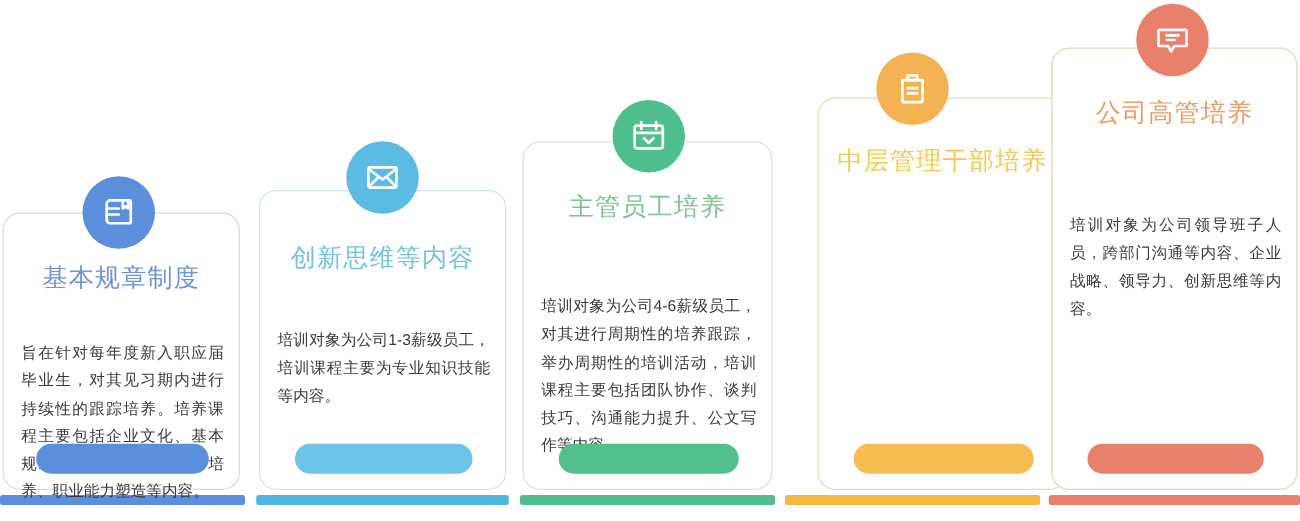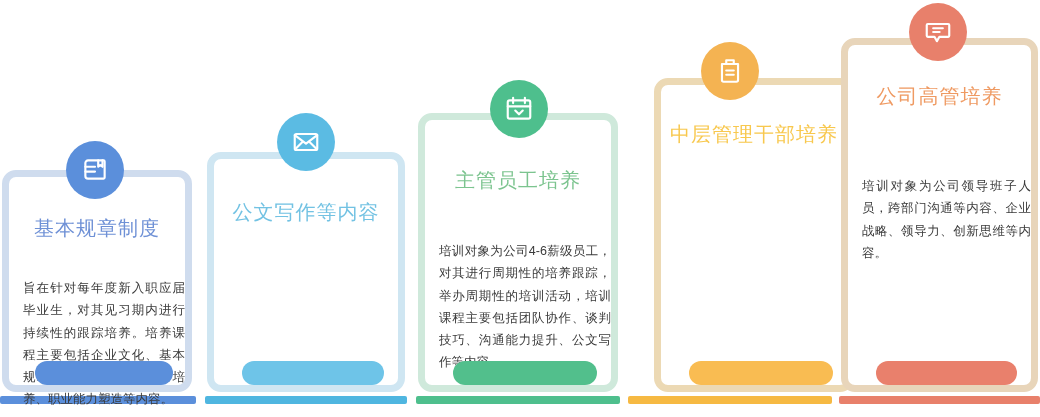--- a/index.html
+++ b/index.html
@@ -16,21 +16,21 @@
     font-family: "Liberation Sans", "DejaVu Sans", sans-serif;
   }
 
   
   .card {
     position: absolute;
     left: 0;
     box-sizing: border-box;
     background: #ffffff;
     border-radius: 14px;
-    border: 7px solid #ef4444;
+    border: 1px solid #ef4444;
     overflow: visible;
   }
 
   
   .icon-badge {
     position: absolute;
     width: 58px;
     height: 58px;
     border-radius: 50%;
     display: flex;
@@ -87,33 +87,34 @@
     </div>
     <div class="icon-badge" style="left: 66px; top: 141px; background: rgb(91, 143, 219);">
       <svg width="30" height="30" viewBox="0 0 28 28">
         <path fill="none" stroke="#ffffff" stroke-width="2" stroke-linecap="round" stroke-linejoin="round" d="M5 7.5a2.5 2.5 0 0 1 2.5-2.5H22a1 1 0 0 1 1 1v15a1 1 0 0 1-1 1H7.5A2.5 2.5 0 0 1 5 19.5z"></path>
         <path fill="none" stroke="#ffffff" stroke-width="2" stroke-linecap="round" stroke-linejoin="round" d="M5 11h9M5 15.5h9"></path>
         <path fill="none" stroke="#ffffff" stroke-width="2" stroke-linecap="round" stroke-linejoin="round" d="M17 5v6l2-1.6L21 11V5"></path>
       </svg>
     </div>
     <div class="base-bar" style="left: 205px; top: 396px; width: 202px; background: rgb(79, 182, 224);"></div>
     <div class="card" style="left: 207px; top: 152px; width: 198px; height: 240px; border-color: rgb(207, 230, 242);">
-      <div class="card-title" style="top: 40px; color: rgb(114, 194, 227);">公文写作等内容</div>
+      <div class="card-title" style="top: 40px; color: rgb(114, 194, 227);">创新思维等内容</div>
+      <div class="card-body-text" style="top: 108px; left: 14px; width: 170px;">培训对象为公司1-3薪级员工，培训课程主要为专业知识技能等内容。</div>
       <div class="pill" style="top: 202px; left: 28px; width: 142px; background: rgb(110, 196, 232);"></div>
     </div>
     <div class="icon-badge" style="left: 277px; top: 113px; background: rgb(91, 187, 227);">
       <svg width="30" height="30" viewBox="0 0 28 28">
         <rect fill="none" stroke="#ffffff" stroke-width="2" stroke-linecap="round" stroke-linejoin="round" x="3.5" y="6.5" width="21" height="15" rx="1.5"></rect>
         <path fill="none" stroke="#ffffff" stroke-width="2" stroke-linecap="round" stroke-linejoin="round" d="M3.5 7.5 14 15.5 24.5 7.5"></path>
         <path fill="none" stroke="#ffffff" stroke-width="2" stroke-linecap="round" stroke-linejoin="round" d="M3.9 20.8 10.7 14M24.1 20.8 17.3 14"></path>
       </svg>
     </div>
     <div class="base-bar" style="left: 416px; top: 396px; width: 204px; background: rgb(78, 191, 141);"></div>
     <div class="card" style="left: 418px; top: 113px; width: 200px; height: 279px; border-color: rgb(207, 233, 219);">
-      <div class="card-title" style="top: 38px; color: rgb(124, 196, 143); margin-top: 9px;">主管员工培养</div>
+      <div class="card-title" style="top: 38px; color: rgb(124, 196, 143);">主管员工培养</div>
       <div class="card-body-text" style="top: 120px; left: 14px; width: 172px;">培训对象为公司4-6薪级员工，对其进行周期性的培养跟踪，举办周期性的培训活动，培训课程主要包括团队协作、谈判技巧、沟通能力提升、公文写作等内容。</div>
       <div class="pill" style="top: 241px; left: 28px; width: 144px; background: rgb(82, 191, 140);"></div>
     </div>
     <div class="icon-badge" style="left: 490px; top: 80px; background: rgb(78, 191, 141);">
       <svg width="30" height="30" viewBox="0 0 28 28">
         <rect fill="none" stroke="#ffffff" stroke-width="2" stroke-linecap="round" stroke-linejoin="round" x="3.5" y="6" width="21" height="17" rx="1.8"></rect>
         <path fill="none" stroke="#ffffff" stroke-width="2" stroke-linecap="round" stroke-linejoin="round" d="M3.5 11.5h21"></path>
         <path fill="none" stroke="#ffffff" stroke-width="2" stroke-linecap="round" stroke-linejoin="round" d="M8.5 3.5v5M19.5 3.5v5"></path>
         <path fill="none" stroke="#ffffff" stroke-width="2" stroke-linecap="round" stroke-linejoin="round" d="M10.5 15.5 14 19l3.5-3.5"></path>
       </svg>

